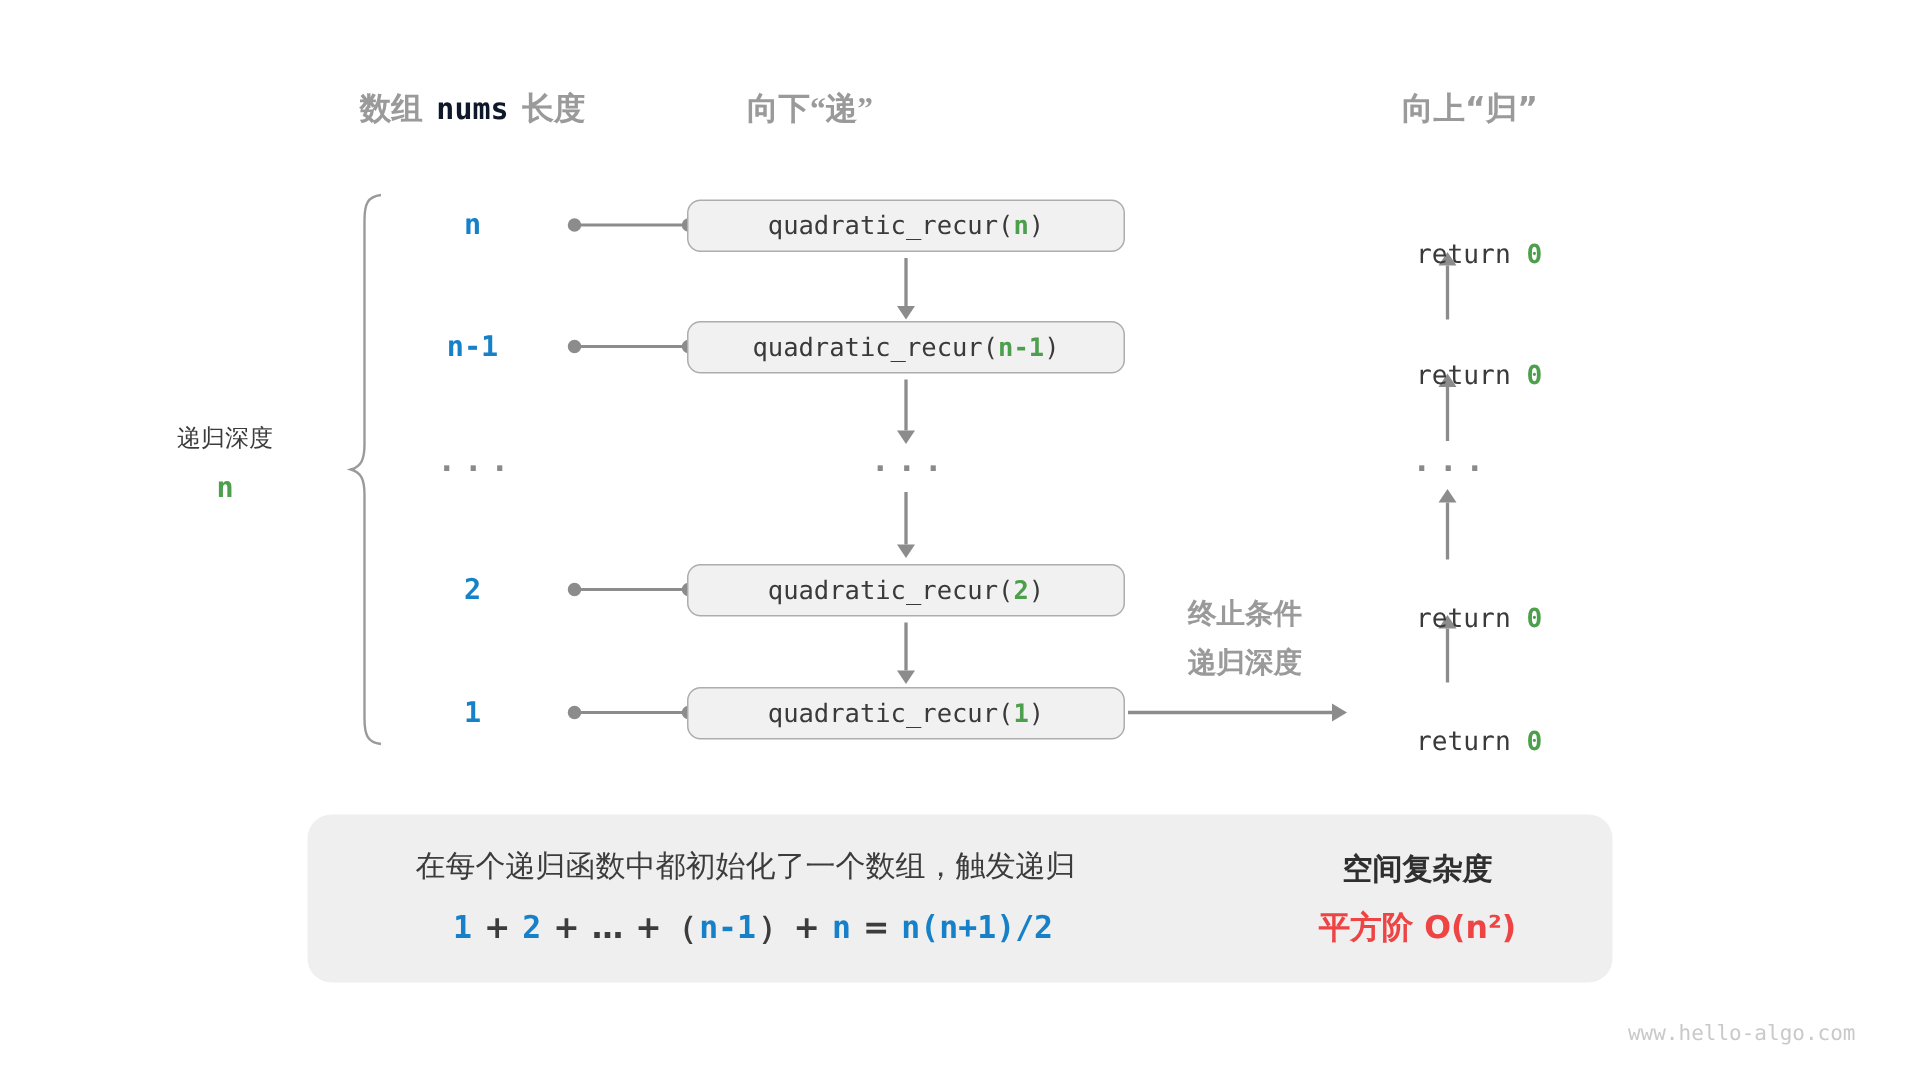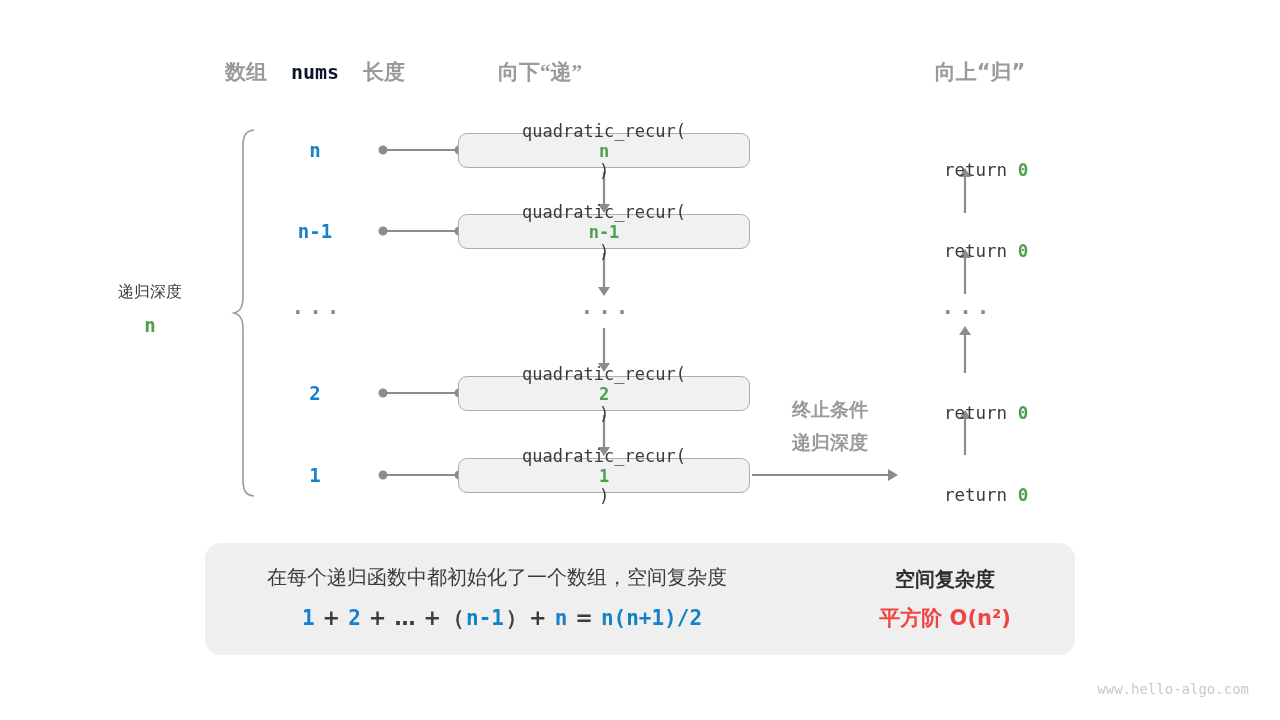--- a/index.html
+++ b/index.html
@@ -12,21 +12,21 @@
     overflow: hidden;
     font-family: "DejaVu Sans", sans-serif;
   }
   .abs { position: absolute; }
   .center-x { transform: translateX(-50%); }
 
   
   .col-header {
     display: flex;
     align-items: baseline;
-    gap: 24px;
+    gap: 9px;
     font-size: 21px;
     font-weight: bold;
     color: #9A9A9A;
     white-space: nowrap;
   }
   .col-header .code { font-family: "DejaVu Sans Mono", monospace; color: #0f172a; font-size: 20px; }
 
   
   .depth-title { font-size: 16px; color: #3C3C3C; white-space: nowrap; }
   .depth-n { font-family: "DejaVu Sans Mono", monospace; font-size: 19px; font-weight: bold; color: #4D9F4D; }
@@ -47,21 +47,20 @@
     background: #F1F1F1;
     border: 1.5px solid #ADADAD;
     border-radius: 9px;
     display: flex;
     align-items: center;
     justify-content: center;
     font-family: "DejaVu Sans Mono", monospace;
     font-size: 17px;
     color: #3A3A3A;
     white-space: pre;
-    flex-direction: column;
   }
   .call-box .arg { color: #4D9F4D; font-weight: bold; }
 
   
   .ret-label {
     font-family: "DejaVu Sans Mono", monospace;
     font-size: 17.5px;
     color: #3A3A3A;
     white-space: pre;
   }
@@ -221,34 +220,34 @@
   <div class="abs center-x ret-label" style="left:965px; top:465px;">
     <span>return </span><span class="zero">0</span>
   </div>
 
   <div class="abs center-x trigger-label" style="left:830px; top:393px;">
     <div>终止条件</div>
     <div>递归深度</div>
   </div>
 
   <div class="abs summary-panel"></div>
-  <div class="abs center-x summary-line1" style="left:497px; top:564px;">在每个递归函数中都初始化了一个数组，空间复杂度</div>
+  <div class="abs center-x summary-line1" style="left:497px; top:564px;">在每个递归函数中都初始化了一个数组，触发递归</div>
   <div class="abs center-x formula" style="left:502px; top:604px;">
     <span class="f-blue">1</span>
     <span class="f-dark">+</span>
     <span class="f-blue">2</span>
     <span class="f-dark">+</span>
     <span class="f-dark">…</span>
     <span class="f-dark">+</span>
     <span class="f-dark" style="margin:0 -6px;">（</span>
     <span class="f-blue">n-1</span>
     <span class="f-dark" style="margin:0 -6px;">）</span>
     <span class="f-dark">+</span>
     <span class="f-blue">n</span>
     <span class="f-dark">=</span>
     <span class="f-blue">n(n+1)/2</span>
   </div>
   <div class="abs center-x result-title" style="left:945px; top:566px;">空间复杂度</div>
   <div class="abs center-x result-value" style="left:945px; top:604px;">平方阶 O(n²)</div>
 
-  <div class="abs watermark" style="right:31px; top:681px;">www.hello-algo.com</div>
+  <div class="abs watermark" style="right:43px; top:681px;">www.hello-algo.com</div>
 
 </div>
 
 </body></html>

